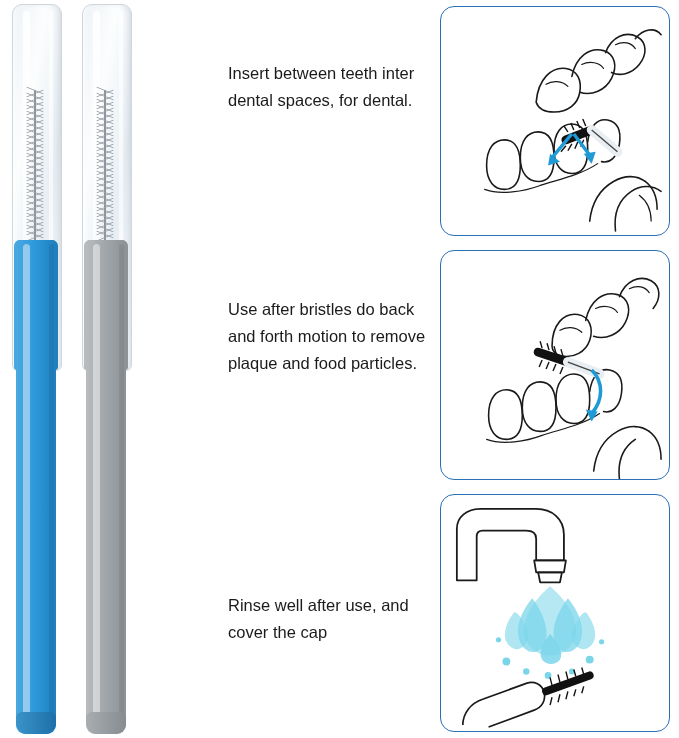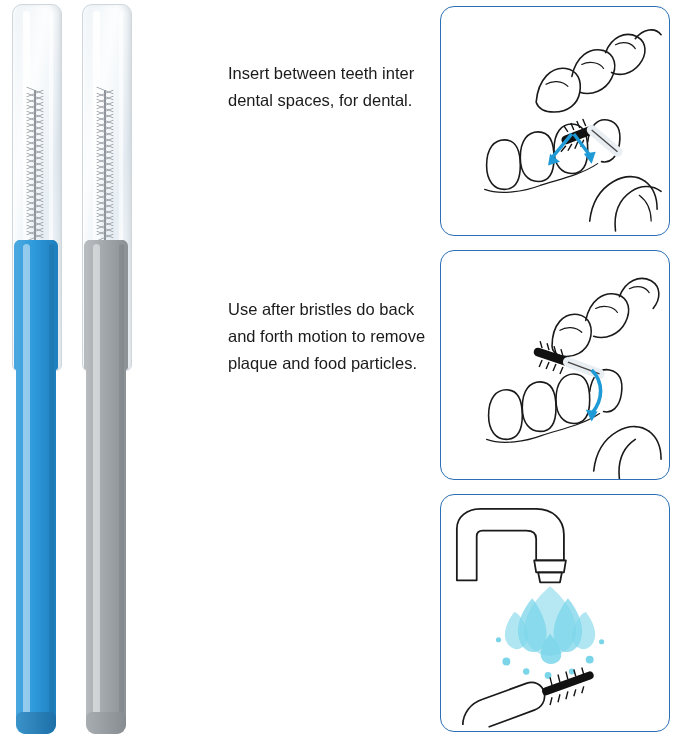--- a/index.html
+++ b/index.html
@@ -327,20 +327,21 @@
       <div class="handle-shine"></div>
       <div class="handle-edge"></div>
       <div class="foot"></div>
     </div>
 
   </div>
 
   <div class="steps">
     <div class="step-text s1">Insert between teeth inter dental spaces, for dental.</div>
     <div class="step-text s2">Use after bristles do back and forth motion to remove plaque and food particles.</div>
+    <div class="step-text s3">Rinse well after use, and cover the cap</div>
   </div>
 
   <div class="panel p1">
     <svg viewBox="0 0 230 230" xmlns="http://www.w3.org/2000/svg">
       <g fill="none" stroke="#1a1a1a" stroke-width="1.6" stroke-linejoin="round" stroke-linecap="round">
 
         <path d="M96 96 C98 72 112 60 126 62 C138 64 142 74 140 86 C138 98 128 106 114 106 C104 106 98 102 96 96 Z"></path>
         <path d="M132 70 C136 50 150 40 164 44 C176 48 178 60 172 72 C166 84 152 90 140 86"></path>
         <path d="M166 46 C172 30 186 24 198 30 C208 36 208 48 200 58 C192 68 180 70 172 66"></path>
         <path d="M196 32 C204 22 216 20 222 28"></path>

